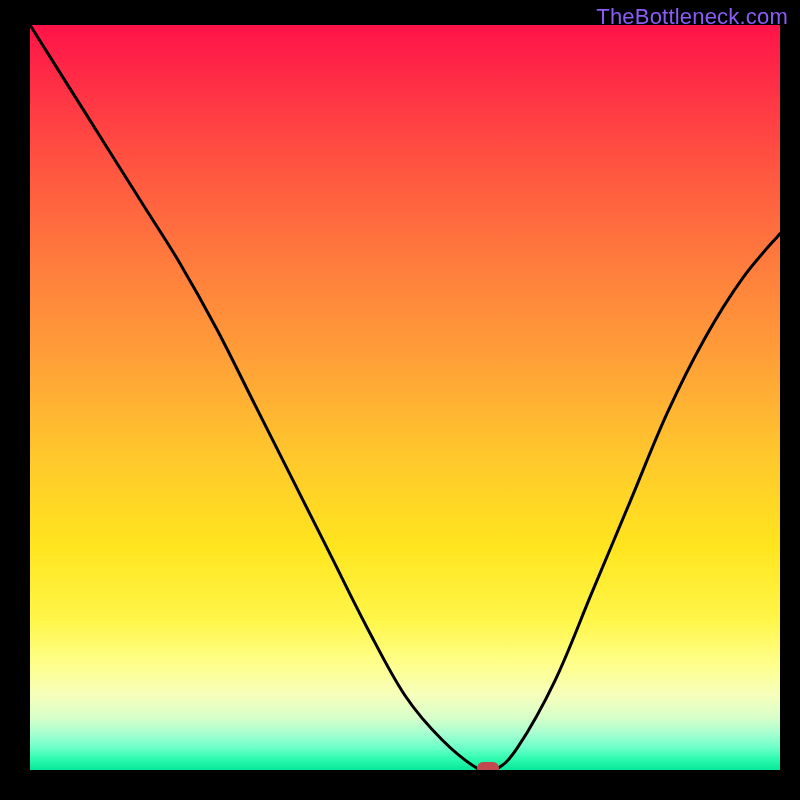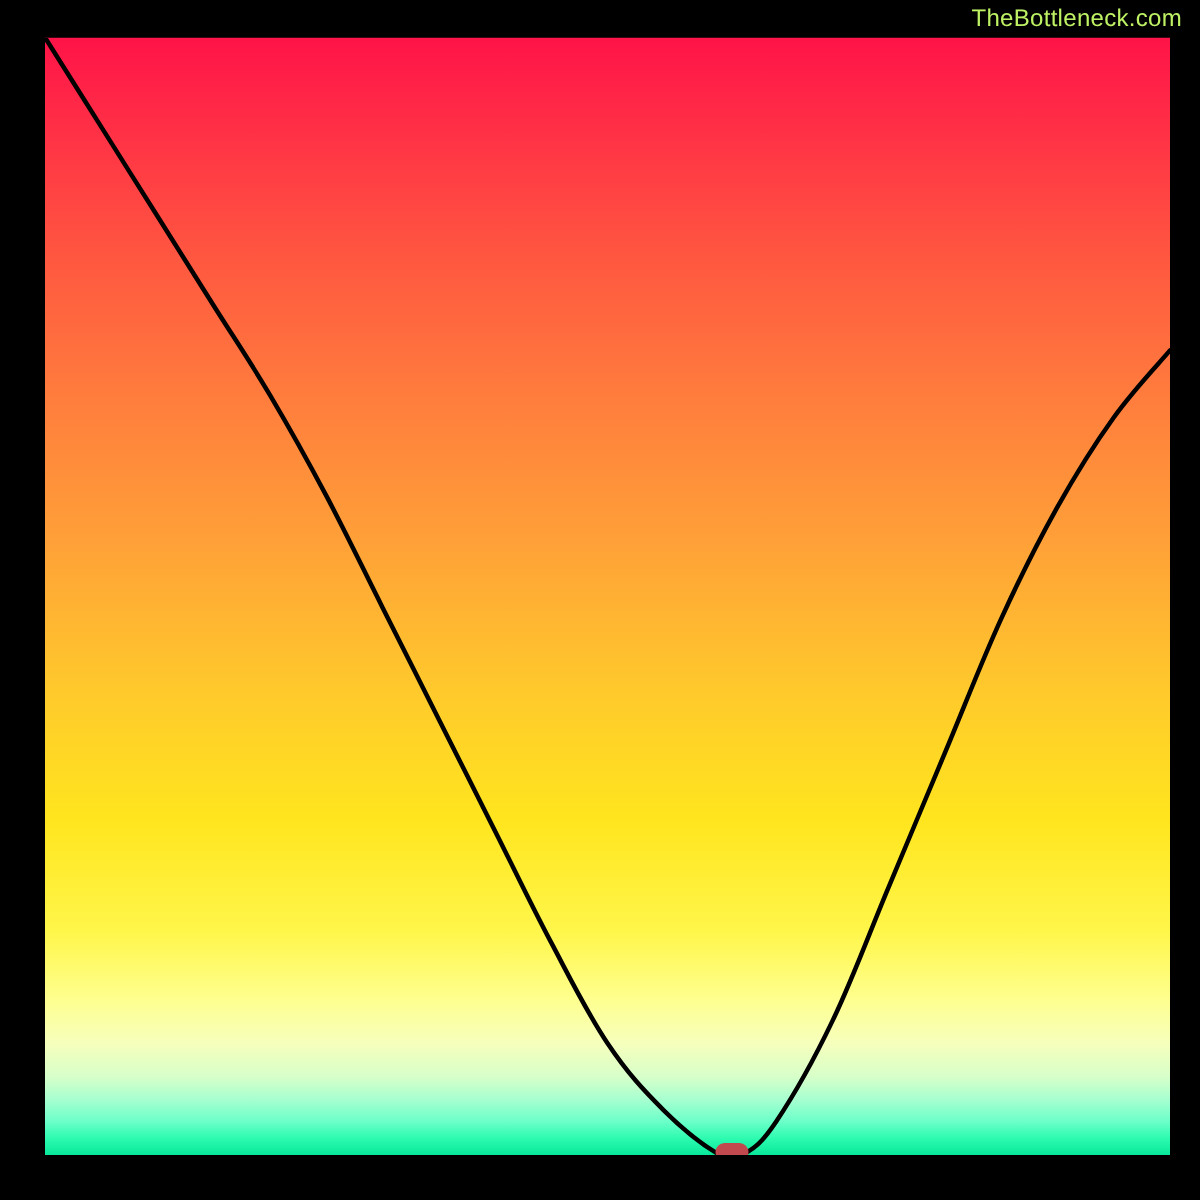--- a/index.html
+++ b/index.html
@@ -14,22 +14,22 @@
   .stage {
     position: relative;
     width: 800px;
     height: 800px;
     background: #000;
   }
   .watermark {
     position: absolute;
     top: 4px;
     right: 12px;
-    color: #bef264;
-    font-size: 16px;
+    color: #8b5cf6;
+    font-size: 22px;
     font-weight: 500;
     letter-spacing: 0.2px;
     z-index: 4;
   }
   .plot-area {
     position: absolute;
     left: 30px;
     top: 25px;
     width: 750px;
     height: 745px;

